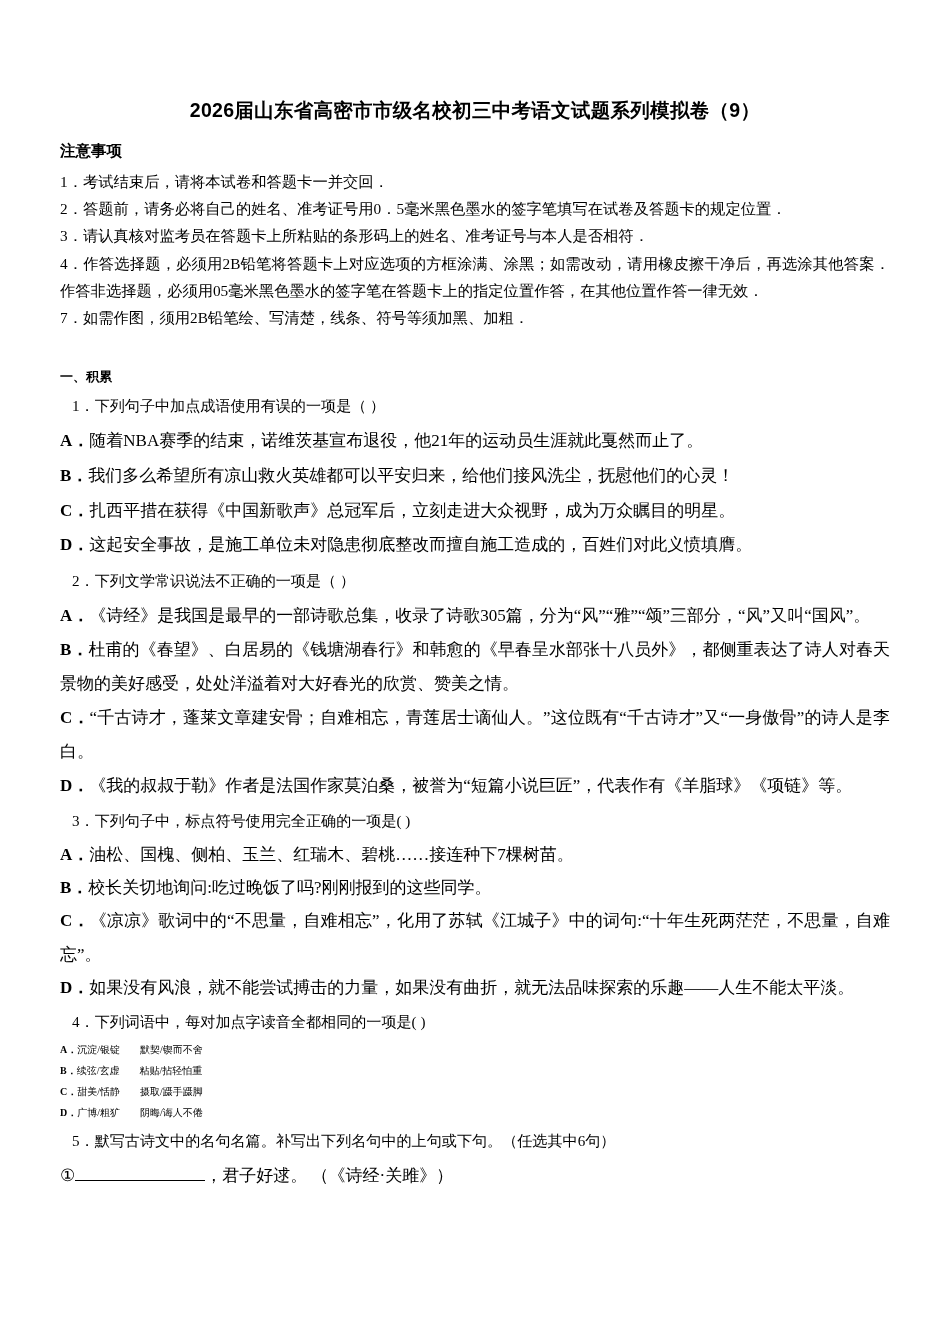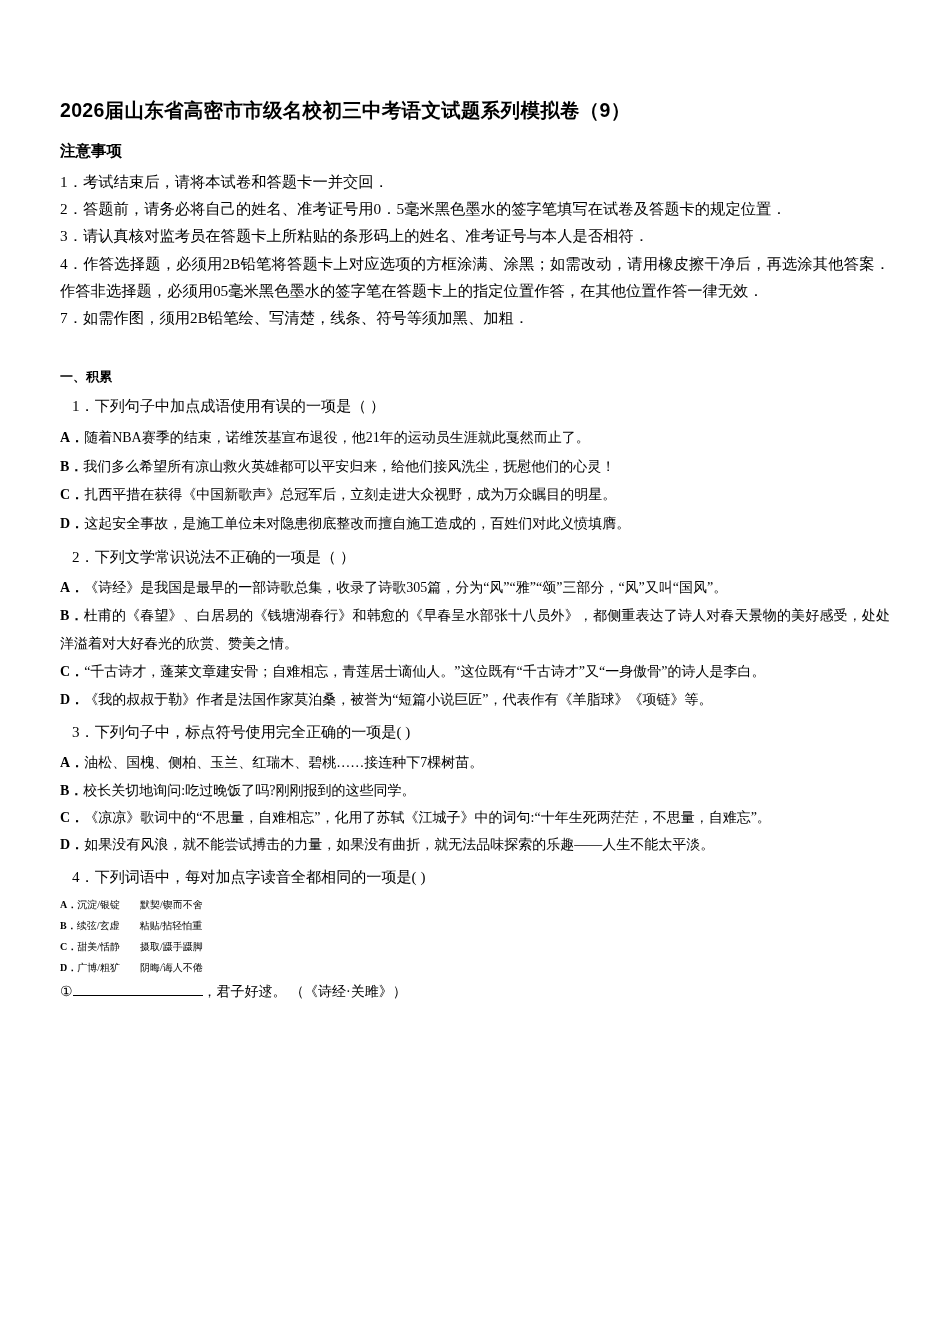--- a/index.html
+++ b/index.html
@@ -16,21 +16,21 @@
   .page {
     width: 950px;
     min-height: 1344px;
     box-sizing: border-box;
     padding: 96px 60px 40px 60px;
   }
   .doc-title {
     font-family: "Liberation Sans", sans-serif;
     font-size: 19.5px;
     font-weight: bold;
-    text-align: left;
+    text-align: center;
     letter-spacing: 0.3px;
     margin: 0 0 14px 0;
     line-height: 1.5;
   }
   .section-label {
     font-size: 15.5px;
     font-weight: bold;
     margin: 10px 0 4px 0;
     line-height: 1.6;
   }
@@ -48,21 +48,21 @@
     font-weight: bold;
     margin: 26px 0 2px 0;
     line-height: 1.7;
   }
   .q-stem {
     font-size: 15.1px;
     line-height: 1.95;
     margin: 4px 0 2px 12px;
   }
   .q-option {
-    font-size: 14px;
+    font-size: 17px;
     line-height: 2.05;
     margin: 0;
     text-align: justify;
   }
   .opt-letter {
     font-family: "Liberation Serif", serif;
     font-weight: bold;
   }
   .opt-wide {
     line-height: 2.0;
@@ -128,16 +128,17 @@
 
   <div>
     <p class="q-stem"><span>4．</span><span>下列词语中，每对加点字读音全都相同的一项是(         )</span></p>
     <p class="pinyin-row"><span class="opt-letter">A．</span><span>沉淀/银锭        默契/锲而不舍</span></p>
     <p class="pinyin-row"><span class="opt-letter">B．</span><span>续弦/玄虚        粘贴/拈轻怕重</span></p>
     <p class="pinyin-row"><span class="opt-letter">C．</span><span>甜美/恬静        摄取/蹑手蹑脚</span></p>
     <p class="pinyin-row"><span class="opt-letter">D．</span><span>广博/粗犷        阴晦/诲人不倦</span></p>
   </div>
 
   <div>
+    <p class="q-stem"><span>5．</span><span>默写古诗文中的名句名篇。补写出下列名句中的上句或下句。（任选其中6句）</span></p>
     <p class="q-option"><span>①</span><span class="blank-line"></span><span>，君子好逑。    （《诗经·关雎》）</span></p>
   </div>
 
 </div>
 
 </body></html>

